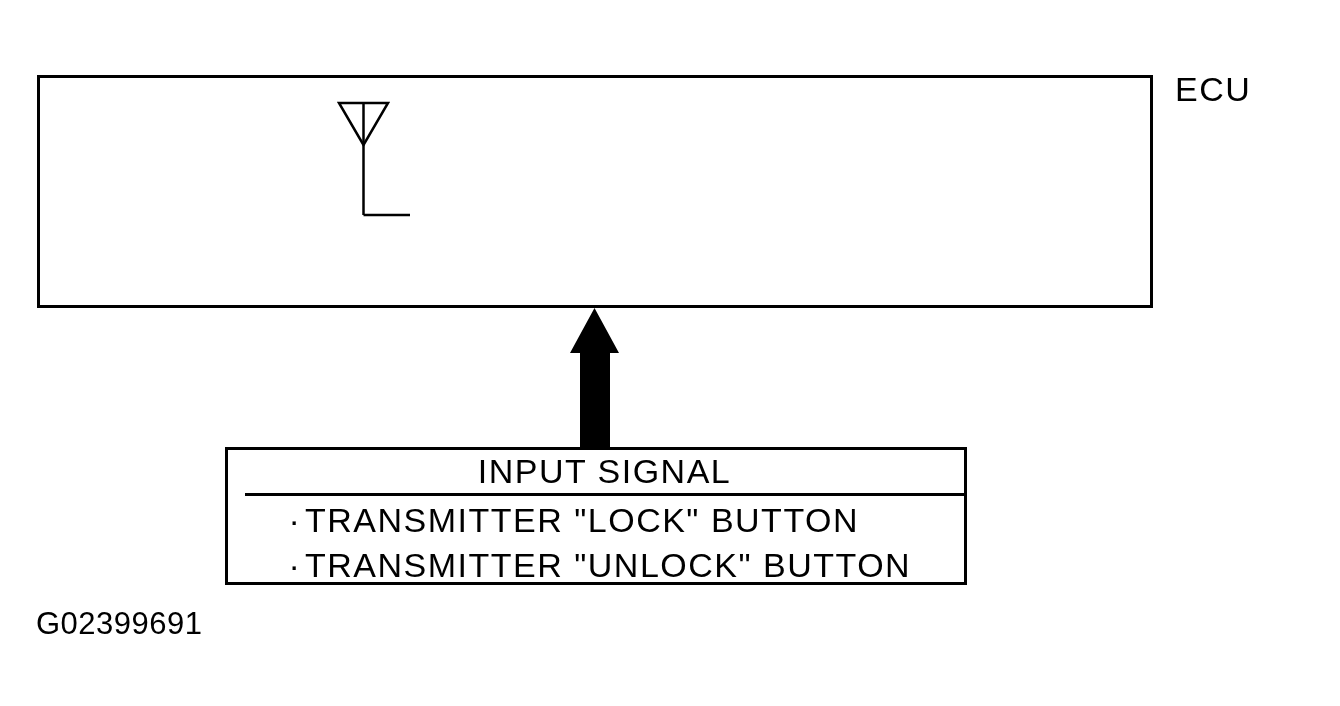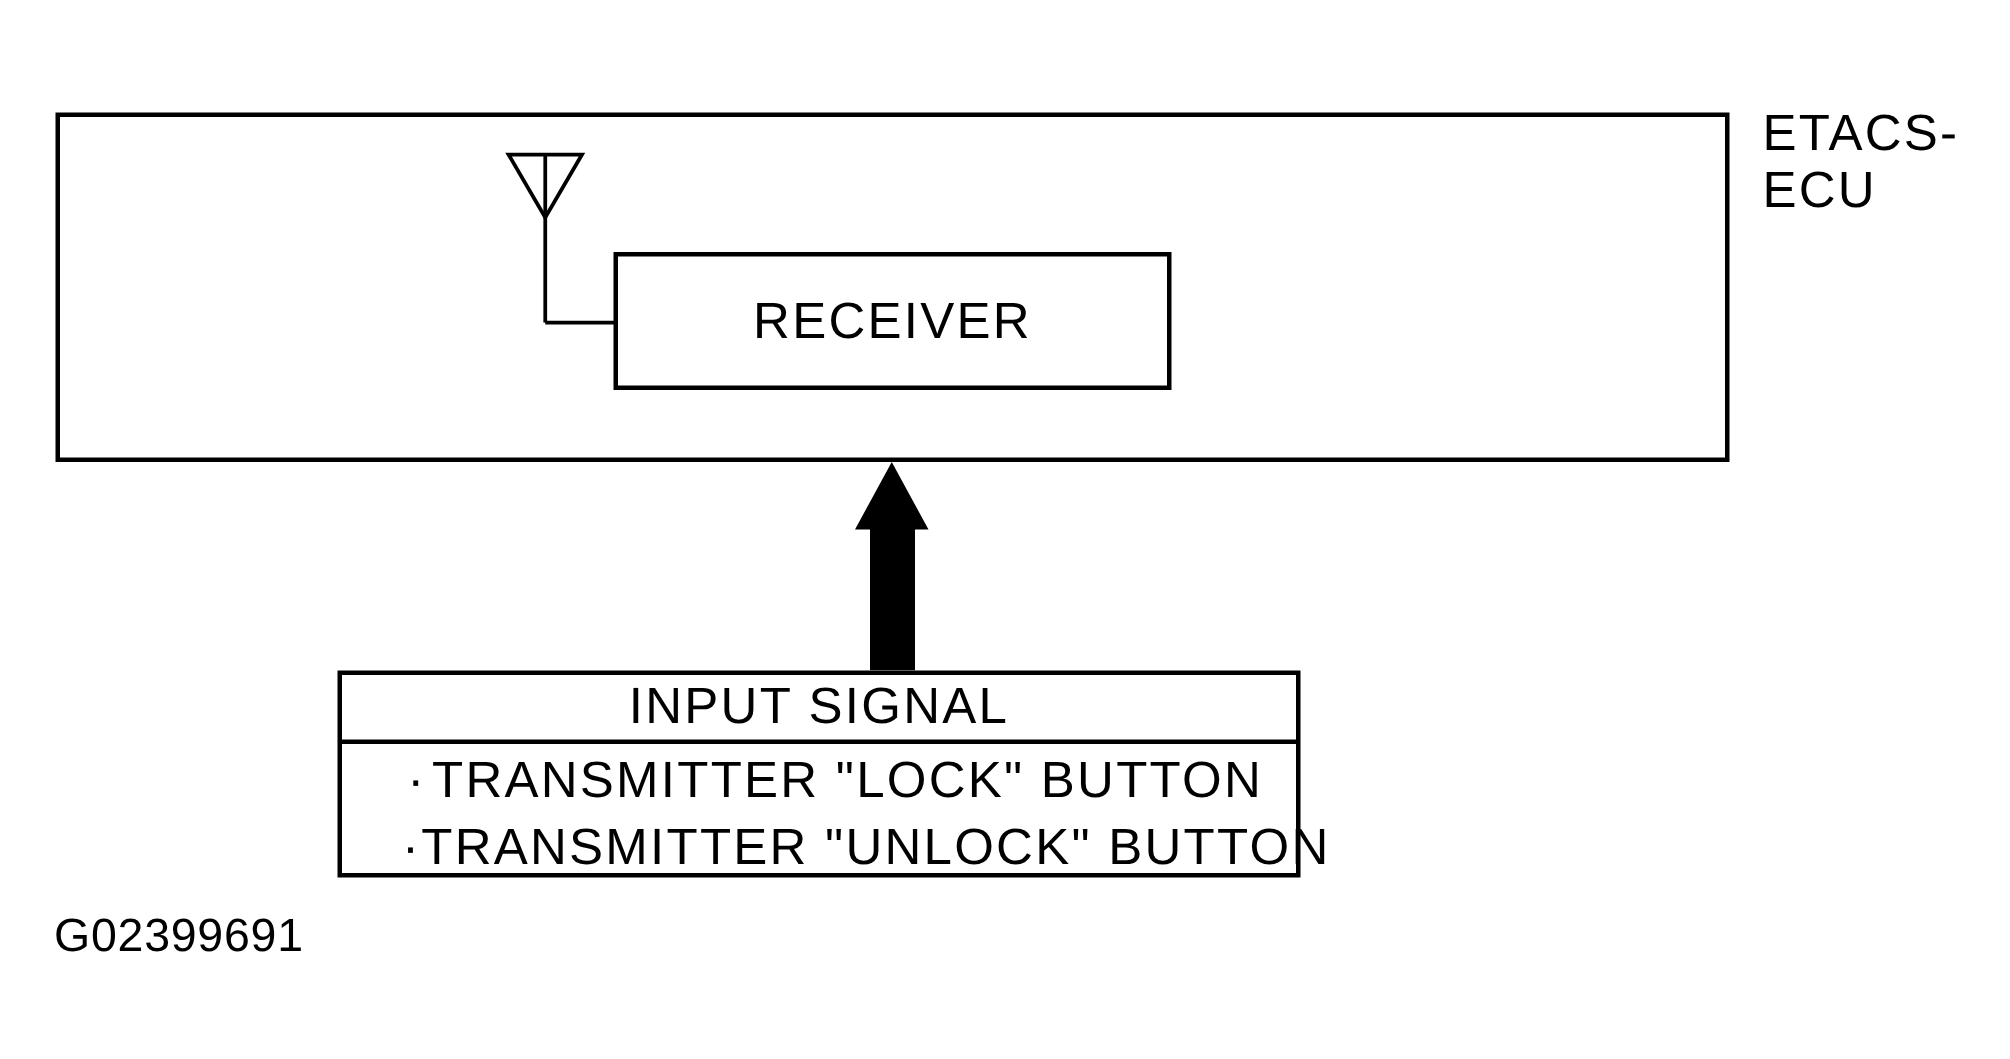--- a/index.html
+++ b/index.html
@@ -55,25 +55,26 @@
     display: flex;
     align-items: center;
     justify-content: center;
     font-size: 34px;
     letter-spacing: 1.5px;
   }
   .input-box {
     position: absolute;
     left: 225px;
     top: 447px;
-    width: 642px;
+    width: 742px;
     height: 138px;
     border: 3px solid #000000;
     box-sizing: border-box;
     background: #ffffff;
+    padding-left: 17px;
   }
   .input-header {
     height: 43px;
     border-bottom: 3px solid #000000;
     display: flex;
     align-items: center;
     justify-content: center;
     font-size: 34px;
     letter-spacing: 1.5px;
   }
@@ -104,27 +105,23 @@
   }
 </style>
 </head>
 <body>
 
 <div class="canvas">
 
   <div class="ecu-box"></div>
 
   <div class="ecu-label">
-    <div>ETACS-</div>
     <div>ECU</div>
   </div>
 
-  <div class="receiver-box">
-    <span>RECEIVER</span>
-  </div>
 
   <svg class="line-art" viewBox="0 0 1340 706">
     <g stroke="#000000" stroke-width="2.5" fill="none">
       <polygon points="339,103 388,103 363.5,145"></polygon>
       <line x1="363.5" y1="103" x2="363.5" y2="215"></line>
       <line x1="363.5" y1="215" x2="410" y2="215"></line>
     </g>
     <polygon fill="#000000" points="594.5,308 619,353 610,353 610,447 580,447 580,353 570,353"></polygon>
   </svg>
 

